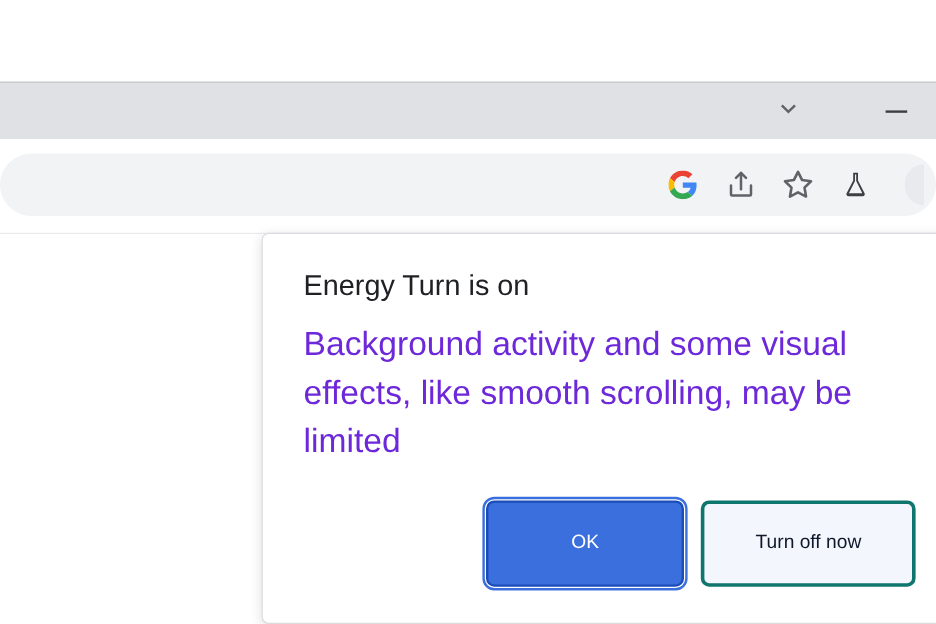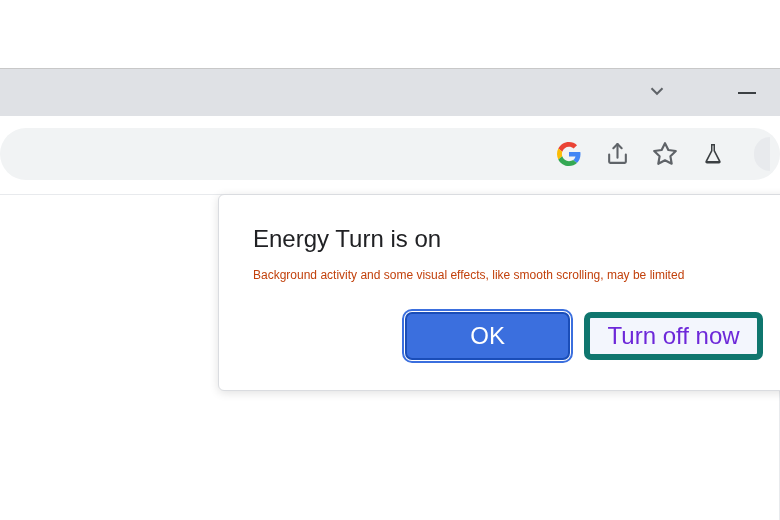--- a/index.html
+++ b/index.html
@@ -94,55 +94,55 @@
       box-shadow: 0 2px 10px rgba(0,0,0,0.12);
       padding: 30px 34px 30px 34px;
     }
     .popover-title {
       font-size: 24px;
       color: #202124;
       font-weight: 400;
       margin-bottom: 14px;
     }
     .popover-body {
-      font-size: 12px;
+      font-size: 28px;
       line-height: 1.45;
-      color: #c2410c;
+      color: #6d28d9;
       margin-bottom: 28px;
     }
     .popover-actions {
       display: flex;
       gap: 14px;
       justify-content: flex-start;
       padding-left: 152px;
     }
     .btn {
-      height: 48px;
+      height: 72px;
       border-radius: 7px;
-      font-size: 24px;
+      font-size: 16px;
       font-weight: 500;
       display: flex;
       align-items: center;
       justify-content: center;
       cursor: pointer;
       border: none;
     }
     .btn-primary {
       width: 176px;
       background: #3b6fde;
       color: #ffffff;
       border: 2px solid #1a4db8;
       outline: 2px solid #3b6fde;
       outline-offset: 1px;
     }
     .btn-secondary {
       width: 190px;
       background: #f3f6fd;
-      color: #6d28d9;
-      border: 6px solid #0f766e;
+      color: #0f172a;
+      border: 3px solid #0f766e;
     }
   </style>
 </head>
 <body>
 
 <div class="top-blank"></div>
 
 <div class="tab-strip">
   <span class="tab-caret">
     <svg width="22" height="22" viewBox="0 0 24 24" fill="none" stroke="currentColor" stroke-width="2.2">

